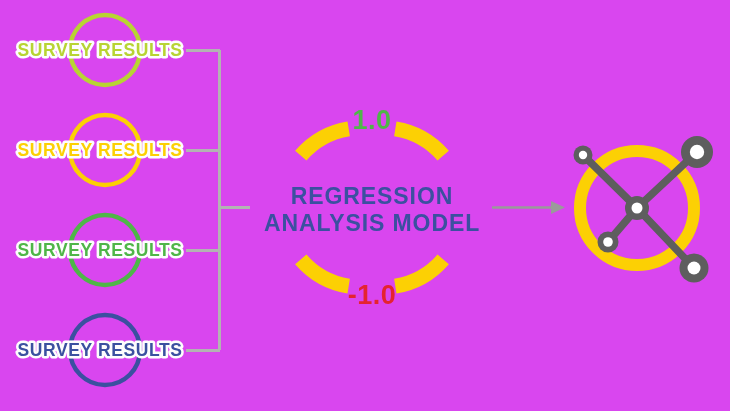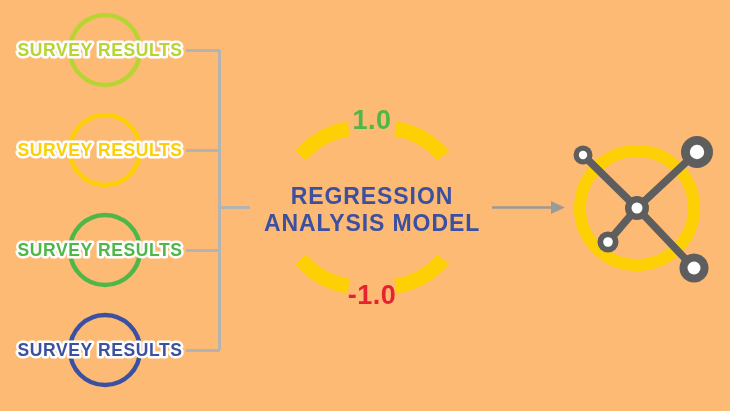--- a/index.html
+++ b/index.html
@@ -8,21 +8,21 @@
     padding: 0;
     background: #ffffff;
   }
   body {
     font-family: "Liberation Sans", sans-serif;
   }
   #diagram-root {
     position: relative;
     width: 730px;
     height: 411px;
-    background: #fdba74;
+    background: #d946ef;
     overflow: hidden;
   }
   #diagram-svg {
     position: absolute;
     top: 0;
     left: 0;
     width: 730px;
     height: 411px;
     display: block;
   }

